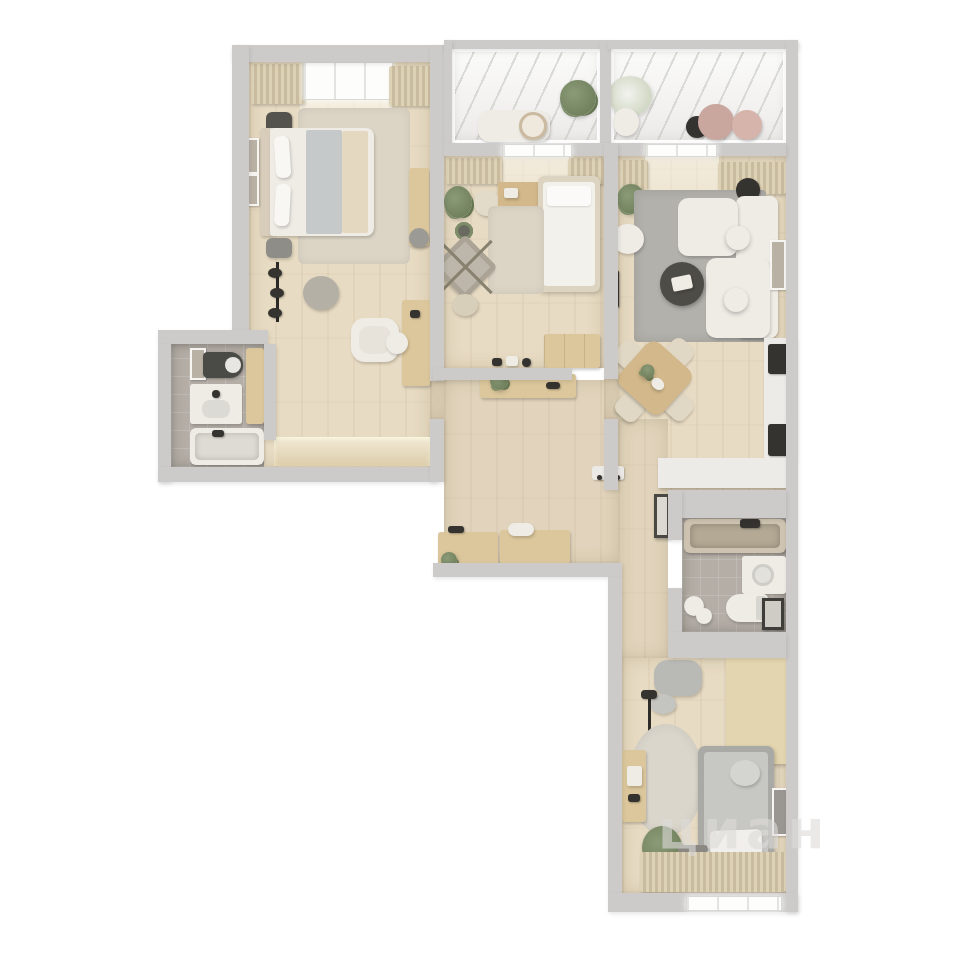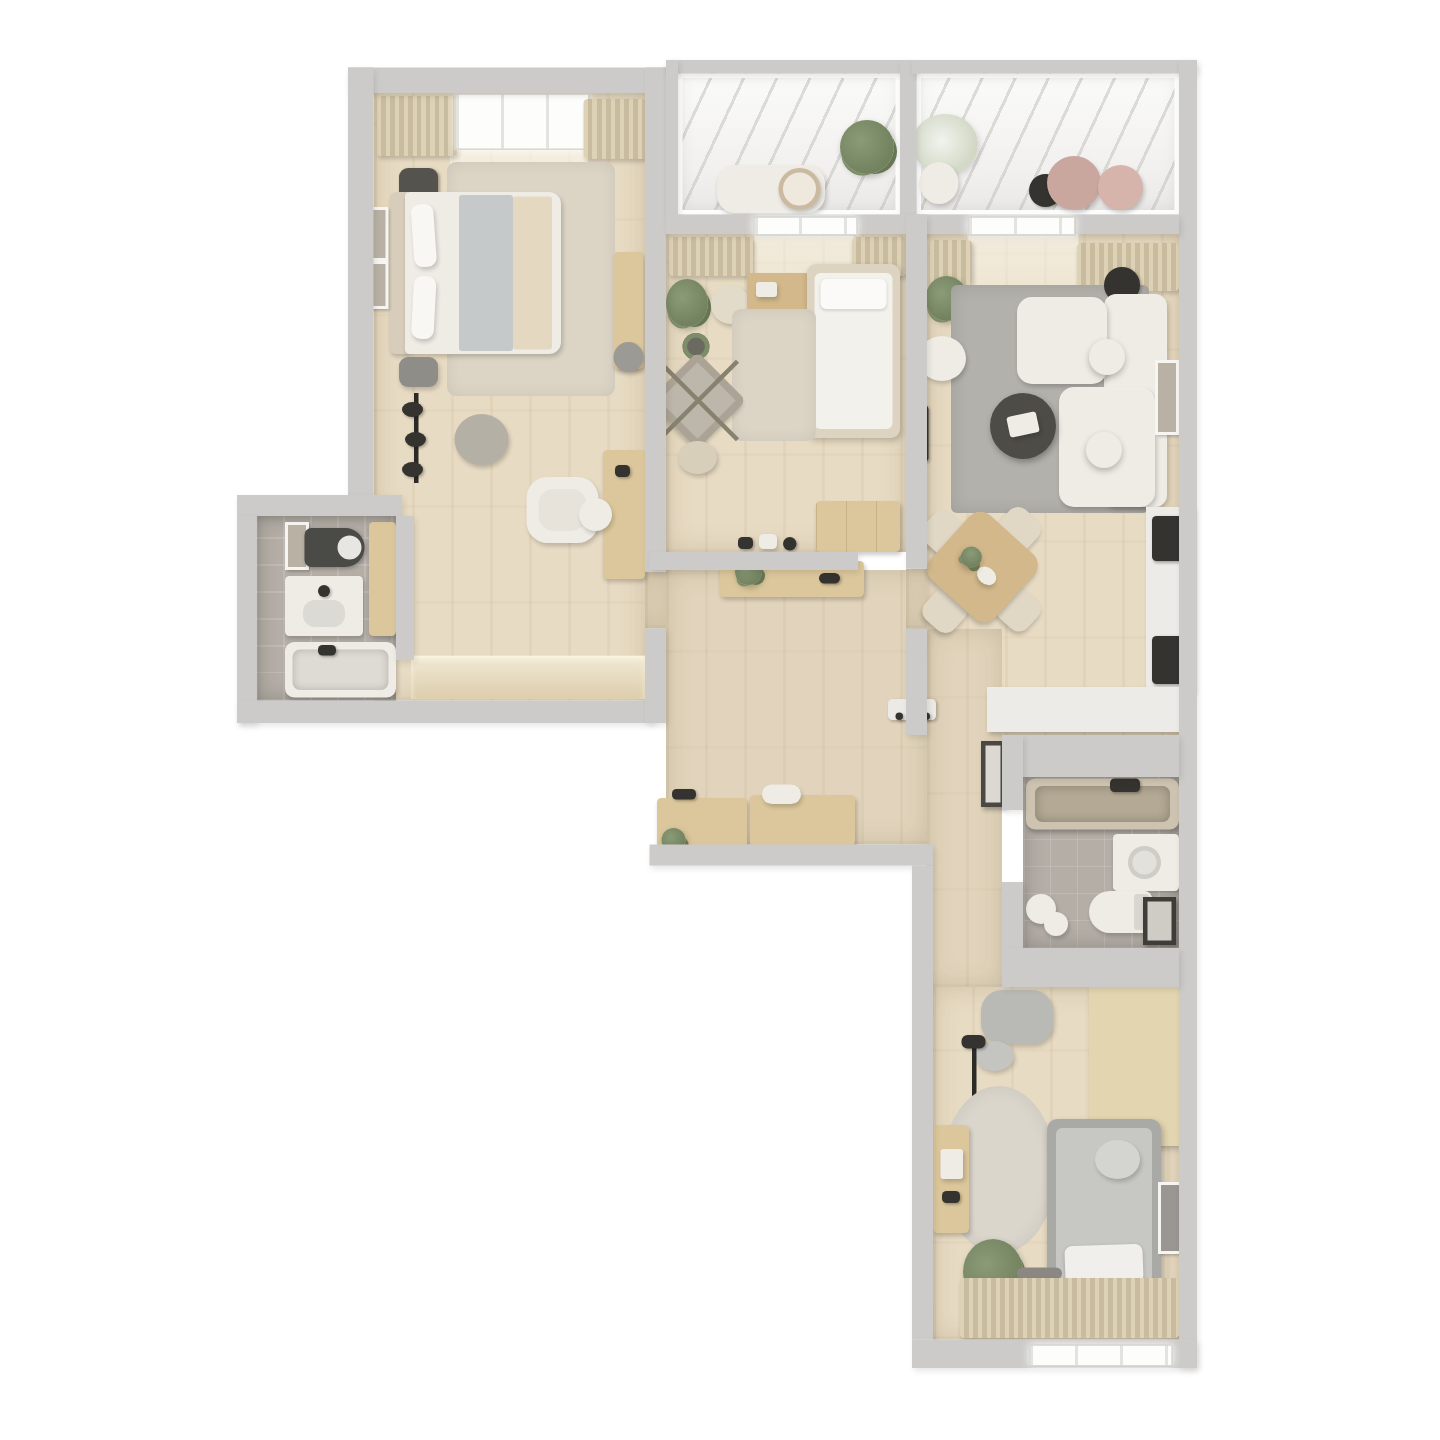--- a/index.html
+++ b/index.html
@@ -259,14 +259,15 @@
   <div class="a wall" style="left:608px;top:577px;width:14px;height:316px;"></div>
   <div class="a wall" style="left:668px;top:490px;width:14px;height:50px;"></div>
   <div class="a wall" style="left:668px;top:588px;width:14px;height:44px;"></div>
   <div class="a wall" style="left:668px;top:632px;width:118px;height:26px;"></div>
   <div class="a wall" style="left:608px;top:893px;width:190px;height:19px;"></div>
 
   <div class="a window grid" style="left:502px;top:144px;width:68px;height:11px;"></div>
   <div class="a window grid" style="left:645px;top:144px;width:70px;height:11px;"></div>
   <div class="a window grid" style="left:686px;top:896px;width:94px;height:13px;"></div>
 
+  <div class="a watermark" style="left:658px;top:798px;width:260px;height:60px;">циан</div>
 
 </div>
 
 </body></html>

